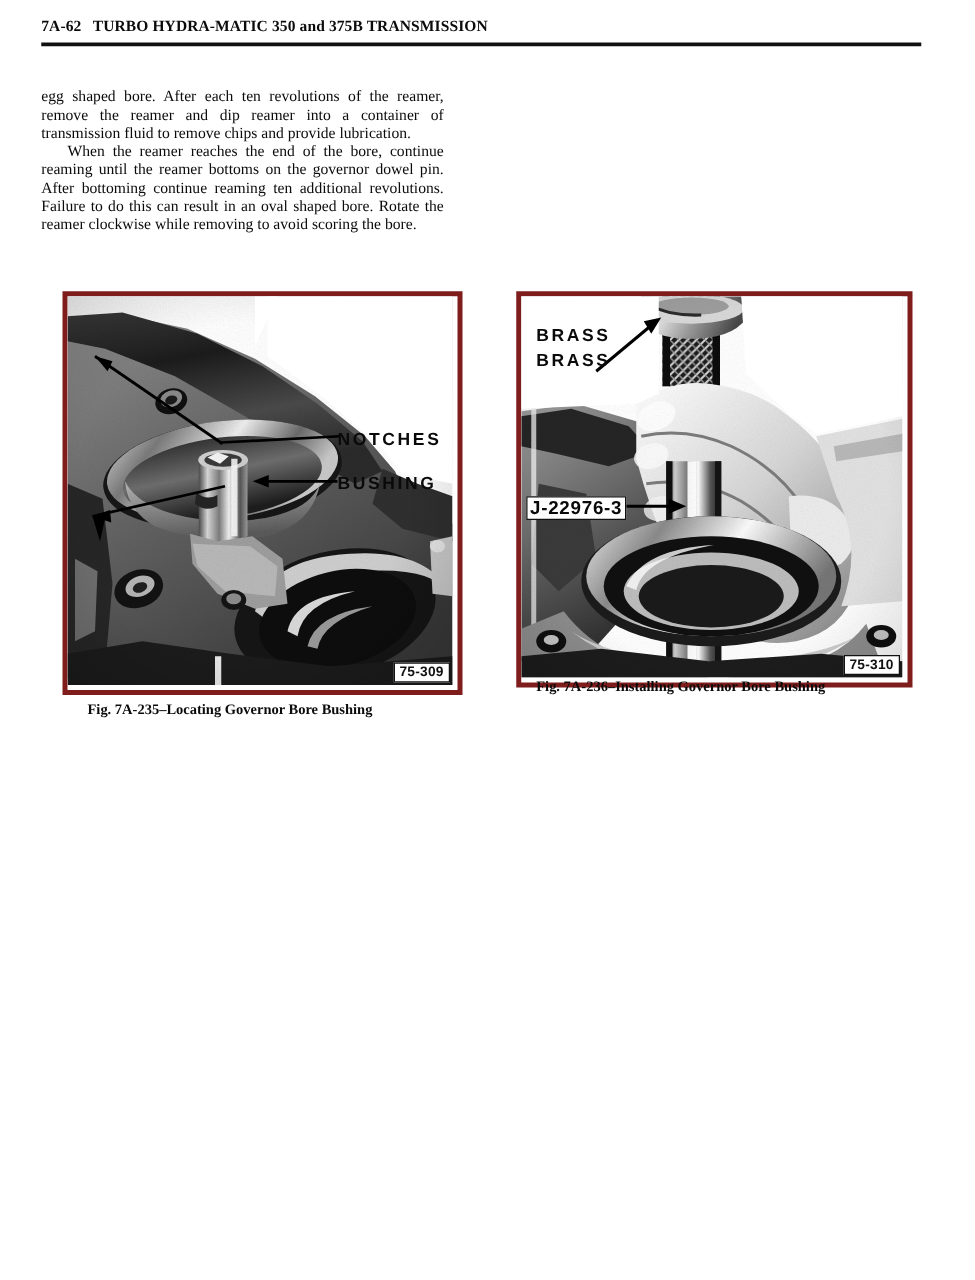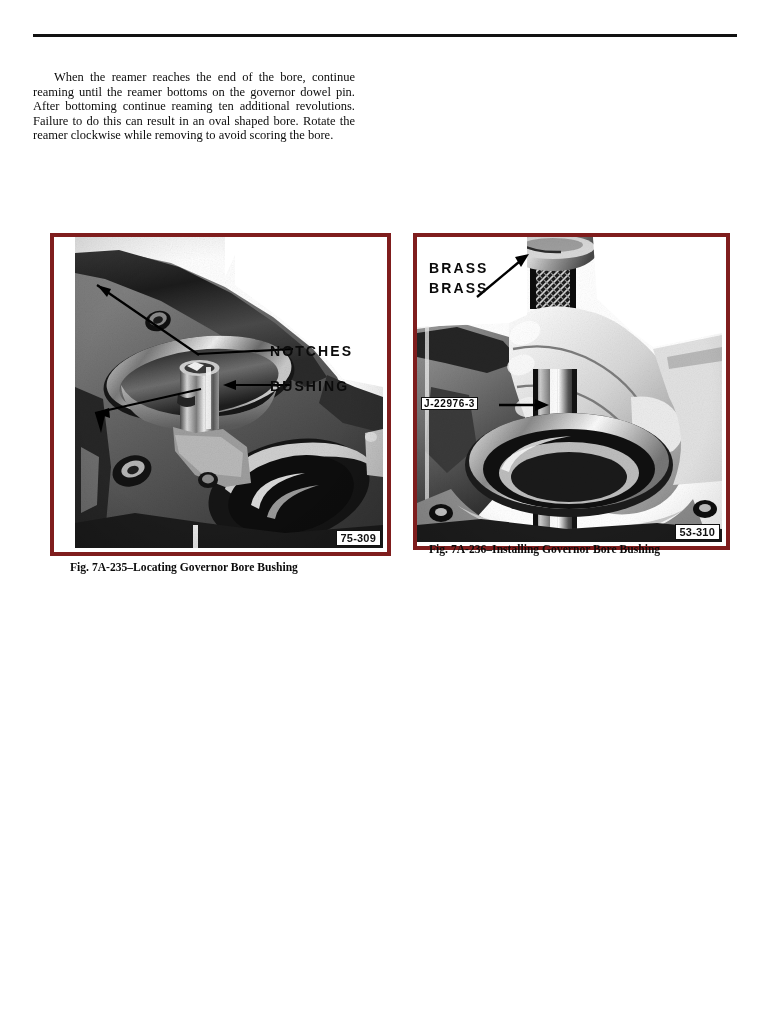--- a/index.html
+++ b/index.html
@@ -78,21 +78,21 @@
   
   .figure {
     position: absolute;
   }
   .fig-frame {
     position: relative;
     border: 4px solid #7f1d1d;
     background: #fff;
     overflow: hidden;
   }
-  .fig-left-frame  { width: 312px; height: 315px; padding-left: 21px; }
+  .fig-left-frame  { width: 312px; height: 315px; }
   .fig-right-frame { width: 309px; height: 309px; }
 
   .fig-caption {
     position: absolute;
     font-family: "Liberation Serif", "DejaVu Serif", serif;
     font-weight: bold;
     font-size: 11.6px;
     white-space: nowrap;
   }
 
@@ -122,35 +122,39 @@
     letter-spacing: 2.1px;
     color: #0a0a0a;
     white-space: nowrap;
     z-index: 35;
   }
   .callout.boxed {
     background: #fff;
     border: 1.5px solid #111;
     padding: 0px 2px;
     letter-spacing: 0.6px;
-    font-size: 10px;
+    font-size: 15px;
   }
 
   .photo-svg { display: block; }
 </style>
 </head>
 <body>
 
 <div class="page">
 
+  <div class="running-head">
+    <span class="folio">7A-62</span><span>TURBO HYDRA-MATIC 350 and 375B TRANSMISSION</span>
+  </div>
   <div class="head-rule"></div>
 
   <div class="columns">
 
     <div class="col col-left">
+      <p>egg shaped bore. After each ten revolutions of the reamer, remove the reamer and dip reamer into a container of transmission fluid to remove chips and provide lubrication.</p>
       <p class="indent">When the reamer reaches the end of the bore, continue reaming until the reamer bottoms on the governor dowel pin. After bottoming continue reaming ten additional revolutions. Failure to do this can result in an oval shaped bore. Rotate the reamer clockwise while removing to avoid scoring the bore.</p>
     </div>
 
     <div class="col col-right">
     </div>
 
   </div>
 
   <div class="figure" style="left:50px; top:233px;">
     <div class="fig-frame fig-left-frame">
@@ -427,18 +431,18 @@
         <polygon points="112,17 98,20 104,30" fill="#000"></polygon>
 
         <line x1="82" y1="168" x2="128" y2="168" stroke="#000" stroke-width="2.4"></line>
         <polygon points="132,168 118,162 118,174" fill="#000"></polygon>
       </svg>
 
       <div class="callout" style="left:12px; top:23px;">BRASS</div>
       <div class="callout" style="left:12px; top:43px;">BRASS</div>
       <div class="callout boxed" style="left:4px; top:160px;">J-22976-3</div>
 
-      <div class="photo-id">53-310</div>
+      <div class="photo-id">75-310</div>
     </div>
     <div class="fig-caption" style="left:16px; top:310px;">Fig. 7A-236–Installing Governor Bore Bushing</div>
   </div>
 
 </div>
 
 </body></html>

